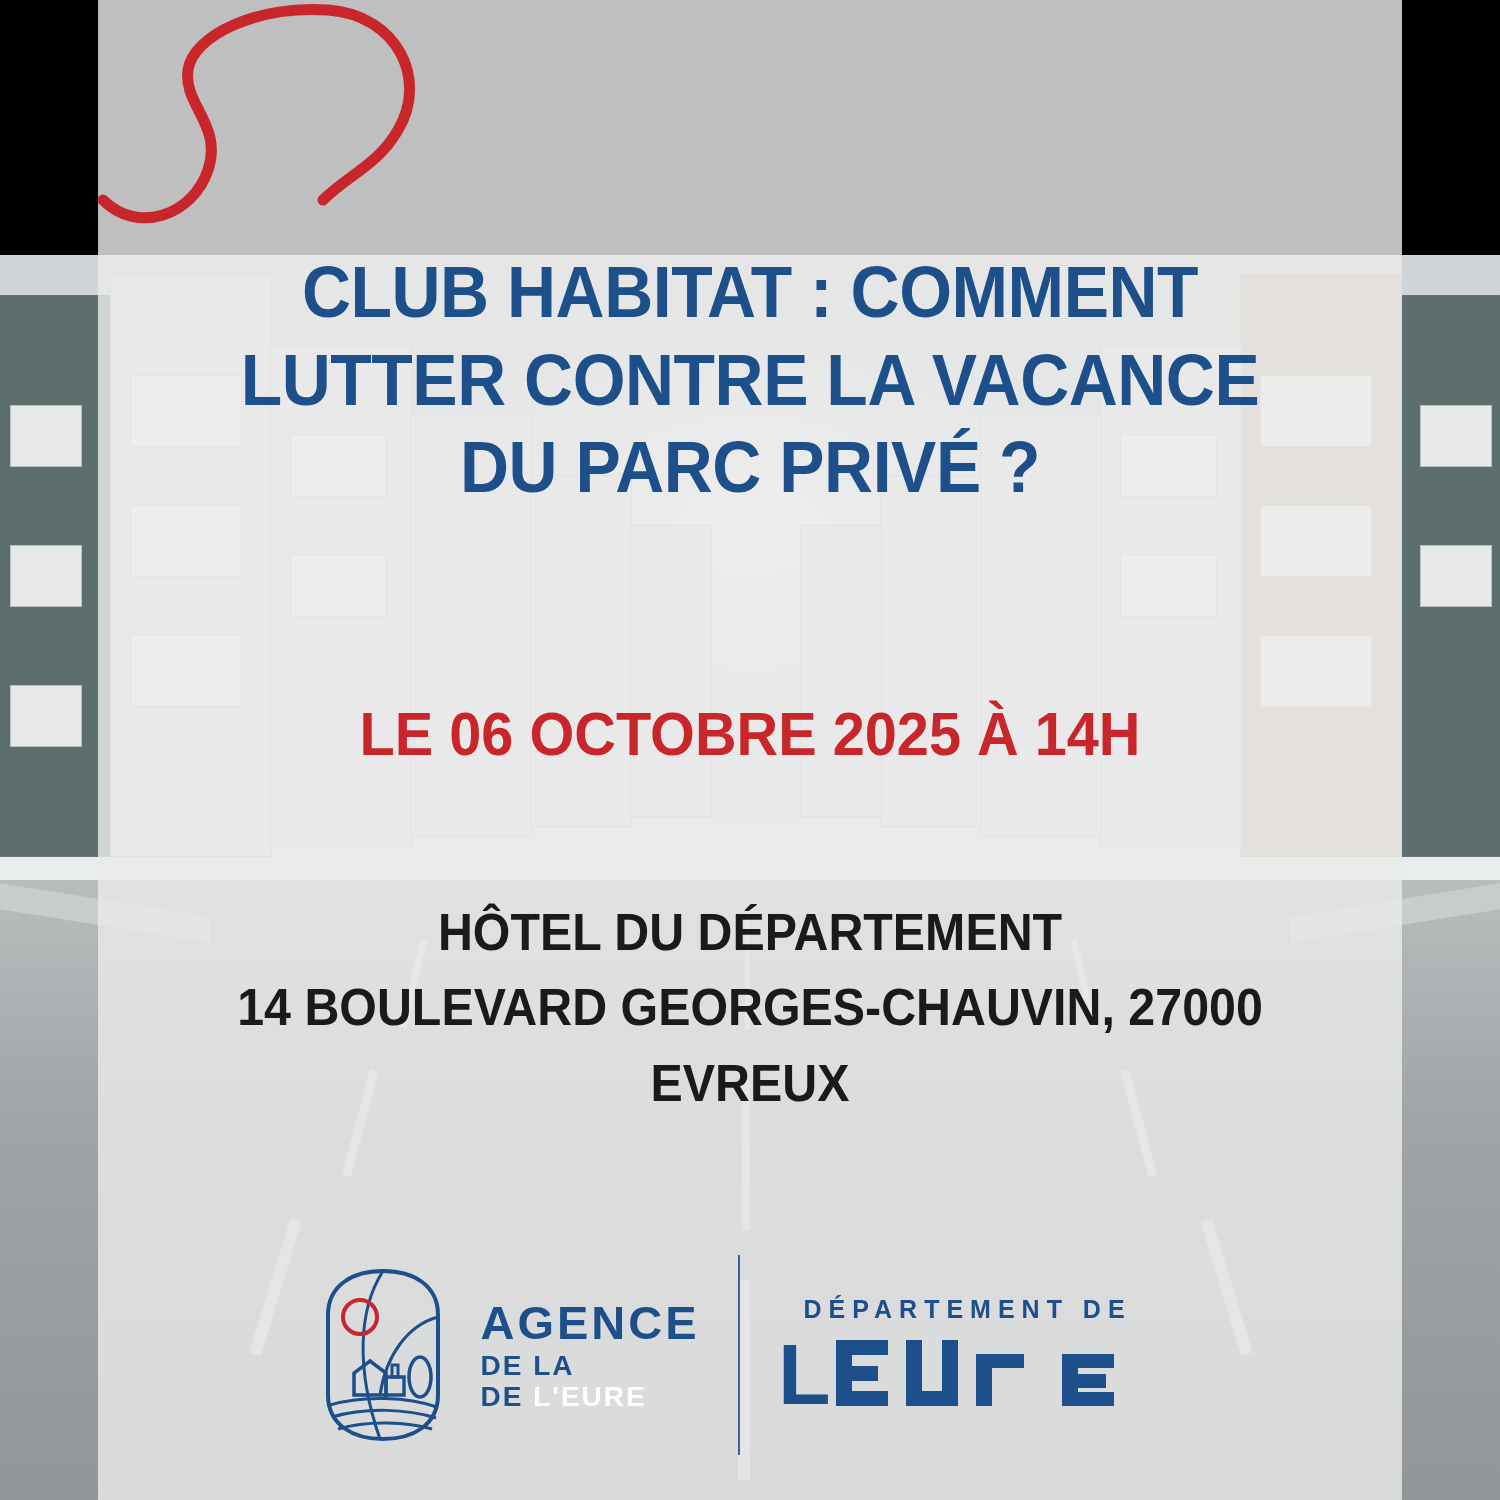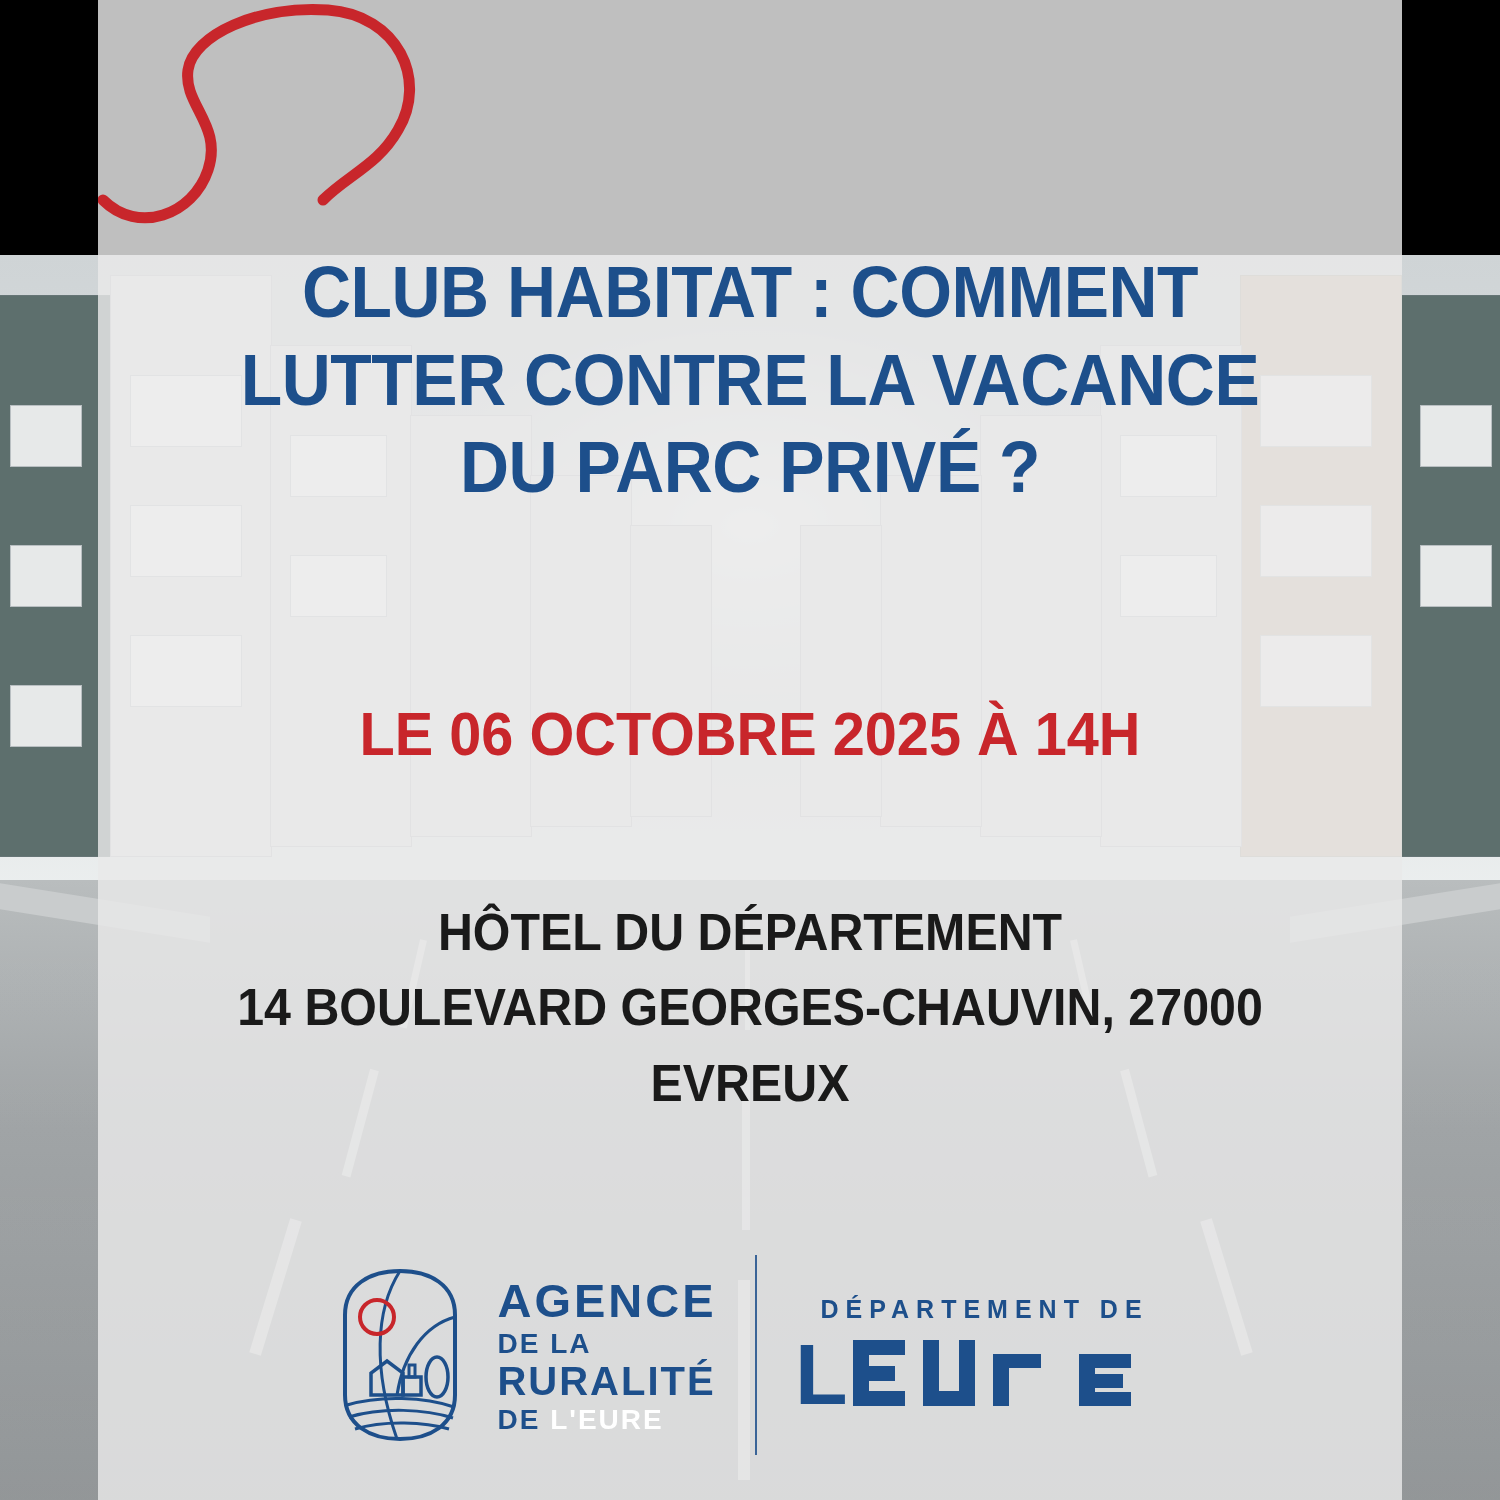--- a/index.html
+++ b/index.html
@@ -137,21 +137,21 @@
     font-weight: 700;
     font-size: 52px;
     line-height: 1.45;
     transform: scaleX(0.93);
     transform-origin: center top;
   }
 
   
   .logos {
     position: absolute;
-    left: 300px;
+    left: 283px;
     top: 1240px;
     width: 900px;
     height: 230px;
     display: flex;
     align-items: center;
     justify-content: center;
     gap: 0px;
   }
   .logo-left {
     display: flex;
@@ -291,21 +291,20 @@
         <rect x="78" y="112" width="18" height="18" stroke="#1d4f8b" stroke-width="3.5" fill="none"></rect>
         <rect x="84" y="100" width="6" height="12" stroke="#1d4f8b" stroke-width="3" fill="none"></rect>
         <ellipse cx="112" cy="112" rx="11" ry="20" stroke="#1d4f8b" stroke-width="3.5" fill="none"></ellipse>
         <path d="M22 140 C 55 130, 100 132, 129 142" stroke="#1d4f8b" stroke-width="3" fill="none"></path>
         <path d="M24 152 C 58 142, 100 144, 128 153" stroke="#1d4f8b" stroke-width="3" fill="none"></path>
         <path d="M30 164 C 60 155, 100 157, 124 164" stroke="#1d4f8b" stroke-width="3" fill="none"></path>
       </svg>
       <div class="arl-text">
         <div class="l1">AGENCE</div>
         <div class="l2">DE LA</div>
-        <div class="l3">RURALITÉ</div>
         <div class="l4">
           <span>DE</span>
           <span class="red">L'EURE</span>
         </div>
       </div>
     </div>
 
     <div class="divider"></div>
 
     <div class="logo-right">

